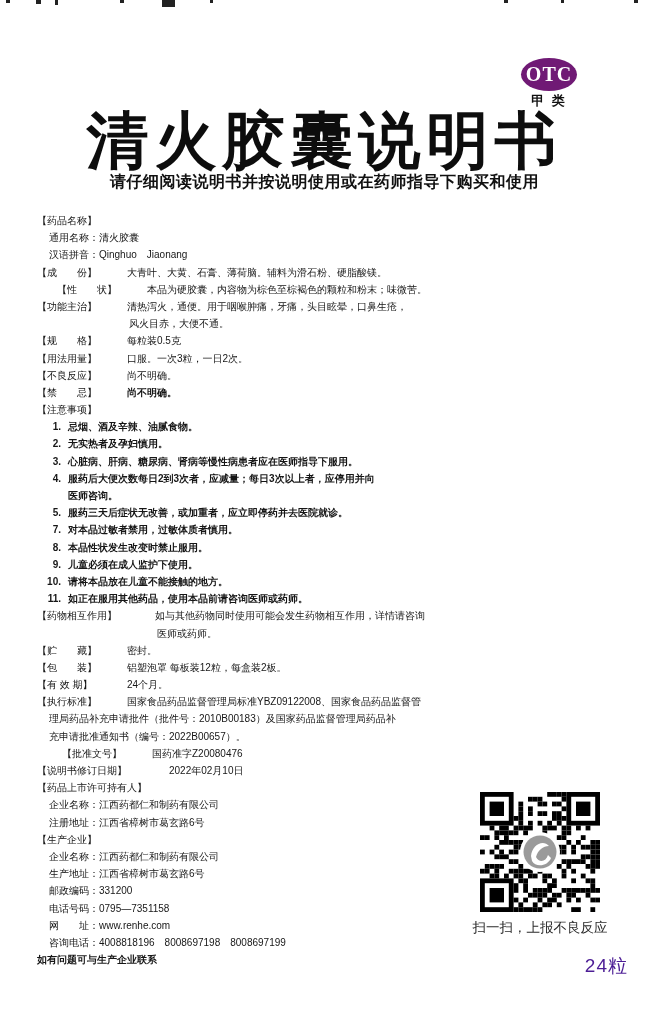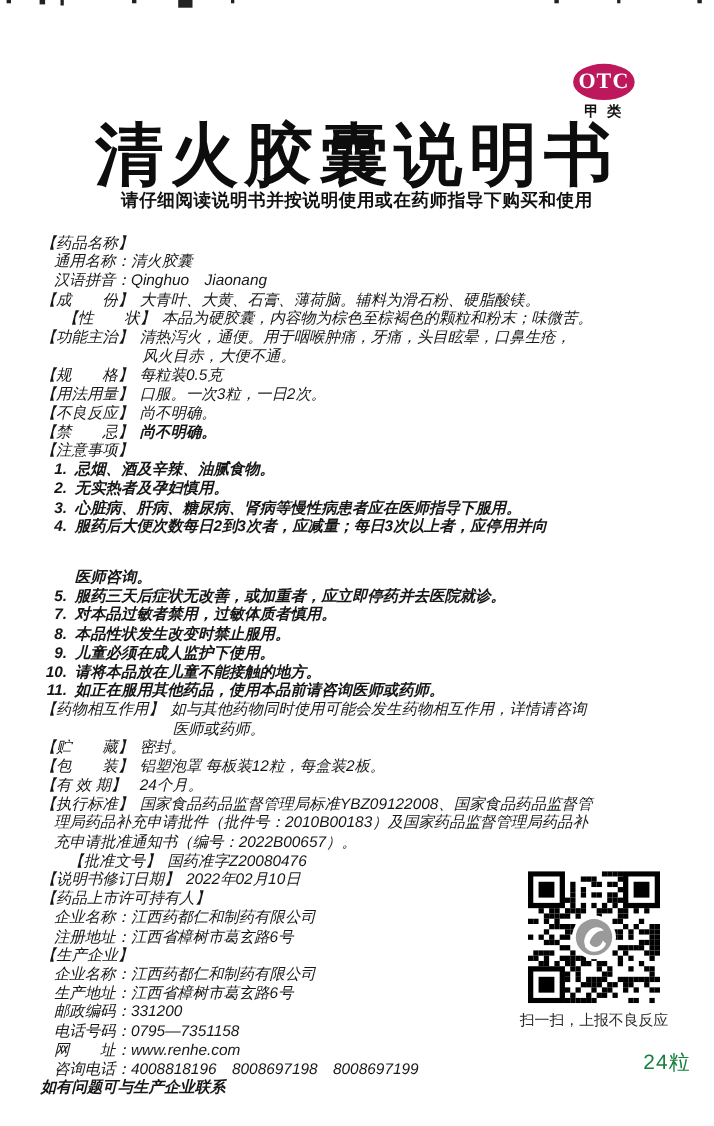--- a/index.html
+++ b/index.html
@@ -7,21 +7,21 @@
   .page {
     position:relative; width:649px; height:1024px; margin:0 auto;
     background:#ffffff; color:#1a1a1a; overflow:hidden;
     font-family:"Liberation Sans","DejaVu Sans",sans-serif;
   }
   
   .artifact { position:absolute; background:#222; }
 
   .otc-badge {
     position:absolute; left:521px; top:58px; width:56px; height:33px;
-    background:#be185d; border-radius:50%;
+    background:#701a75; border-radius:50%;
     color:#ffffff; text-align:center; line-height:33px;
     font-family:"Liberation Serif","DejaVu Serif",serif;
     font-size:20px; font-weight:bold; letter-spacing:1px;
   }
   .otc-class {
     position:absolute; left:513px; top:92px; width:72px;
     text-align:center; font-size:13px; font-weight:bold; letter-spacing:2px;
     color:#111;
   }
   .title {
@@ -30,42 +30,42 @@
     font-size:62px; font-weight:bold; letter-spacing:6px; color:#0d0d0d;
     white-space:nowrap;
   }
   .subtitle {
     position:absolute; left:0; top:172px; width:100%;
     text-align:center; font-size:16px; font-weight:bold; color:#111;
     letter-spacing:0.5px; white-space:nowrap;
   }
   .insert-body {
     position:absolute; left:37px; top:212px; width:592px;
-    font-size:14px; color:#161616;font-style:italic;
+    font-size:10px; color:#161616;
   }
   .line { height:17.2px; line-height:17.2px; white-space:pre; }
   .line .lbl { display:inline-block; white-space:pre; vertical-align:top; }
   .line .txt { white-space:pre; }
   .bold, .line .txt.bold { font-weight:bold; }
   .line .num {
     display:inline-block; width:24px; text-align:right; margin-right:7px;
     vertical-align:top;
   }
   .ind1   { padding-left:12px; }
   .cont6  { padding-left:92px; }
   .cont8  { padding-left:120px; }
-  .contnum{ padding-left:31px;margin-top:29px; }
+  .contnum{ padding-left:31px; }
 
   .qr-wrap { position:absolute; left:466px; top:792px; width:148px; text-align:center; }
   .qr-wrap svg { display:block; margin:0 auto; }
   .qr-caption { margin-top:7px; font-size:13.5px; color:#2a2a2a; white-space:nowrap; }
 
   .pack-count {
     position:absolute; top:953px; right:21px;
-    font-size:19px; color:#15803d; letter-spacing:1px;
+    font-size:19px; color:#4c1d95; letter-spacing:1px;
   }
 </style>
 </head>
 <body>
 
 <div class="page">
 
   <div id="artifacts">
       <i class="artifact" style="left: 6px; top: 0px; width: 4px; height: 3px;"></i>
       <i class="artifact" style="left: 36px; top: 0px; width: 5px; height: 4px;"></i>

